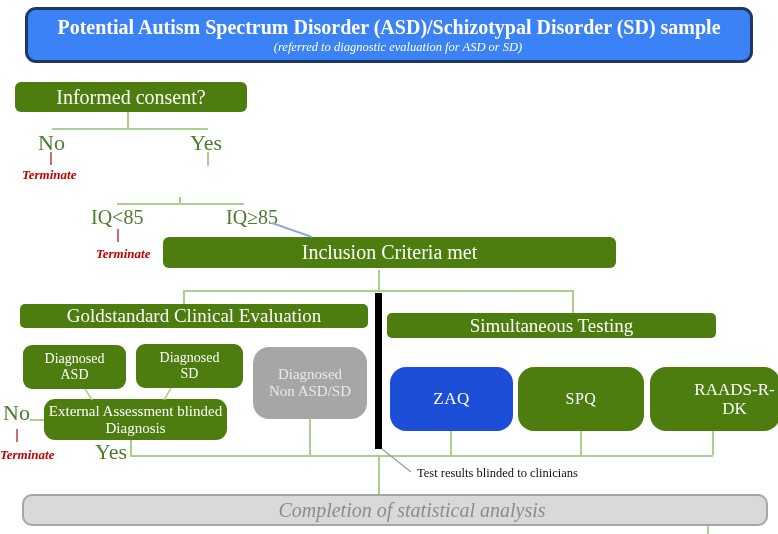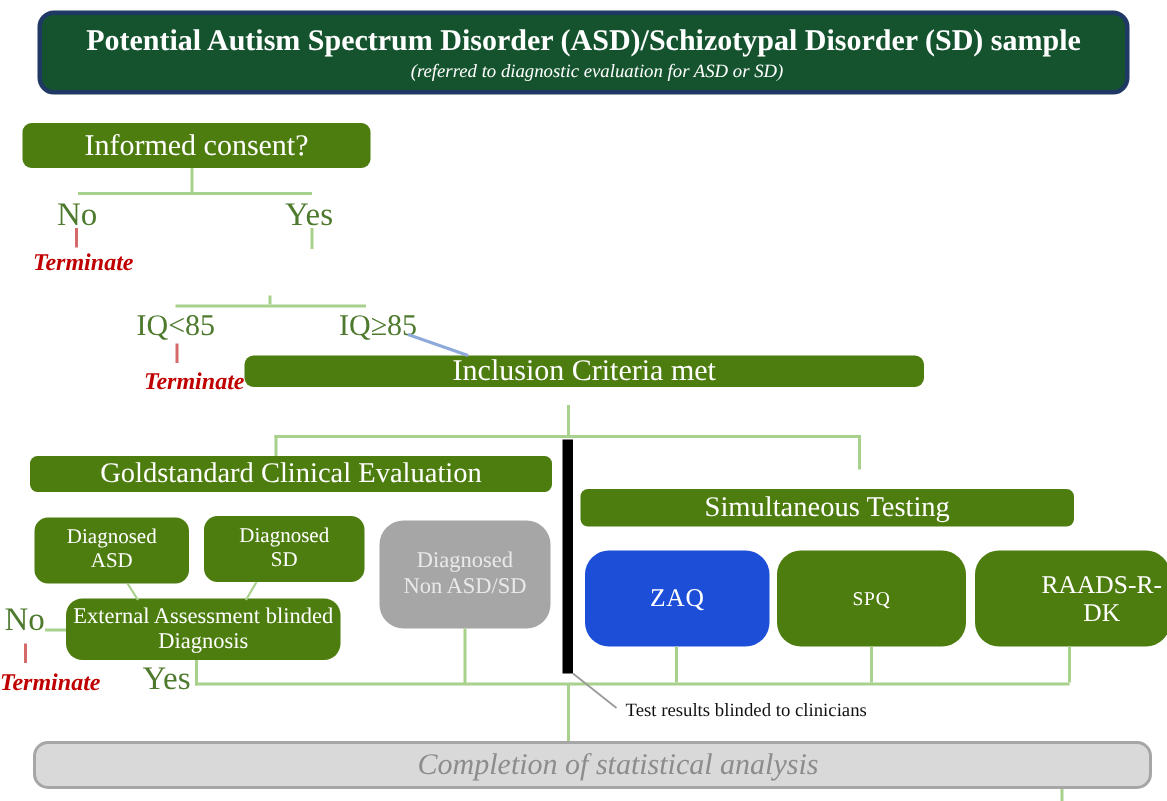--- a/index.html
+++ b/index.html
@@ -7,29 +7,29 @@
           font-family:"Liberation Serif","DejaVu Serif",serif;}
   .abs{position:absolute;box-sizing:border-box;}
   .node{background:#4d7c0f;color:#fff;display:flex;align-items:center;justify-content:center;
         text-align:center;border-radius:6px;line-height:1.12;}
   .node.big{font-size:20px;}
   .node.mid{font-size:19px;}
   .node.sub{font-size:14px;border-radius:9px;white-space:pre-line;}
   .node.rounded{border-radius:16px;}
   .gray-node{background:#A6A6A6;color:#E9E9E9;font-size:15px;}
   .red-node{background:#1d4ed8;font-size:17px;letter-spacing:.5px;}
-  .hdr{background:#14532d;border:3px solid #1F3864;border-radius:11px;color:#fff;
+  .hdr{background:#3b82f6;border:3px solid #1F3864;border-radius:11px;color:#fff;
        display:flex;flex-direction:column;align-items:center;justify-content:center;}
   .hdr .t{font-weight:bold;font-size:20px;}
   .hdr .s{font-style:italic;font-size:12.5px;margin-top:1px;margin-left:18px;}
   .ln{background:#A9D18E;}
   .rln{background:#D46A6A;}
   .gtxt{color:#4E7A2E;font-size:22px;}
   .gtxt.sm{font-size:20px;}
-  .rtxt{color:#C00000;font-size:16px;font-weight:bold;font-style:italic;}
+  .rtxt{color:#C00000;font-size:13px;font-weight:bold;font-style:italic;}
   .note{color:#111;font-size:12.5px;}
   .graybar{background:#D9D9D9;border:2px solid #A6A6A6;border-radius:10px;color:#8C8C8C;
            font-style:italic;font-size:20px;display:flex;align-items:center;justify-content:center;padding-left:34px;}
   .blackbar{background:#000;}
   svg.overlay{position:absolute;left:0;top:0;pointer-events:none;}
 </style>
 </head>
 <body>
 
 <div id="canvas">
@@ -50,21 +50,21 @@
   <div class="abs gtxt" style="left:190px;top:130px;">Yes</div>
   <div class="abs ln" style="left:207px;top:152px;width:2px;height:14px;"></div>
 
   <div class="abs ln" style="left:179px;top:197px;width:2px;height:6px;"></div>
   <div class="abs ln" style="left:117px;top:203px;width:127px;height:2px;"></div>
   <div class="abs gtxt sm" style="left:91px;top:206px;">IQ&lt;85</div>
   <div class="abs gtxt sm" style="left:226px;top:206px;">IQ≥85</div>
   <div class="abs rln" style="left:117px;top:229px;width:2px;height:13px;"></div>
   <div class="abs rtxt" style="left:96px;top:246px;">Terminate</div>
 
-  <div class="abs node big" style="left:163px;top:237px;width:453px;height:21px;">
+  <div class="abs node big" style="left:163px;top:237px;width:453px;height:31px;">
     <span>Inclusion Criteria met</span>
   </div>
   <div class="abs ln" style="left:378px;top:270px;width:2px;height:20px;"></div>
   <div class="abs ln" style="left:183px;top:290px;width:391px;height:2px;"></div>
   <div class="abs ln" style="left:183px;top:290px;width:2px;height:24px;"></div>
   <div class="abs ln" style="left:572px;top:290px;width:2px;height:23px;"></div>
 
   <div class="abs node mid" style="left:20px;top:304px;width:348px;height:24px;border-radius:5px;">
     <span>Goldstandard Clinical Evaluation</span>
   </div>
@@ -88,27 +88,27 @@
   <div class="abs gtxt" style="left:3px;top:400px;">No</div>
   <div class="abs ln" style="left:30px;top:419px;width:14px;height:2px;"></div>
   <div class="abs rln" style="left:16px;top:429px;width:2px;height:13px;"></div>
   <div class="abs rtxt" style="left:0px;top:447px;">Terminate</div>
   <div class="abs gtxt" style="left:95px;top:439px;">Yes</div>
 
   <div class="abs ln" style="left:130px;top:440px;width:2px;height:17px;"></div>
   <div class="abs ln" style="left:130px;top:455px;width:583px;height:2px;"></div>
   <div class="abs ln" style="left:309px;top:419px;width:2px;height:37px;"></div>
 
-  <div class="abs node mid" style="left:387px;top:313px;width:329px;height:25px;border-radius:5px;margin-top:13px;">
+  <div class="abs node mid" style="left:387px;top:313px;width:329px;height:25px;border-radius:5px;">
     <span>Simultaneous Testing</span>
   </div>
   <div class="abs node rounded red-node" style="left:390px;top:367px;width:123px;height:64px;">
     <span>ZAQ</span>
   </div>
-  <div class="abs node rounded" style="left:518px;top:367px;width:126px;height:64px;font-size:13px;letter-spacing:.5px;">
+  <div class="abs node rounded" style="left:518px;top:367px;width:126px;height:64px;font-size:16px;letter-spacing:.5px;">
     <span>SPQ</span>
   </div>
   <div class="abs node rounded" style="left:650px;top:367px;width:130px;height:64px;font-size:17px;padding-left:39px;">
     <span>RAADS-R-DK</span>
   </div>
   <div class="abs ln" style="left:450px;top:431px;width:2px;height:24px;"></div>
   <div class="abs ln" style="left:580px;top:431px;width:2px;height:24px;"></div>
   <div class="abs ln" style="left:712px;top:431px;width:2px;height:24px;"></div>
 
   <div class="abs blackbar" style="left:375px;top:293px;width:7px;height:156px;"></div>

